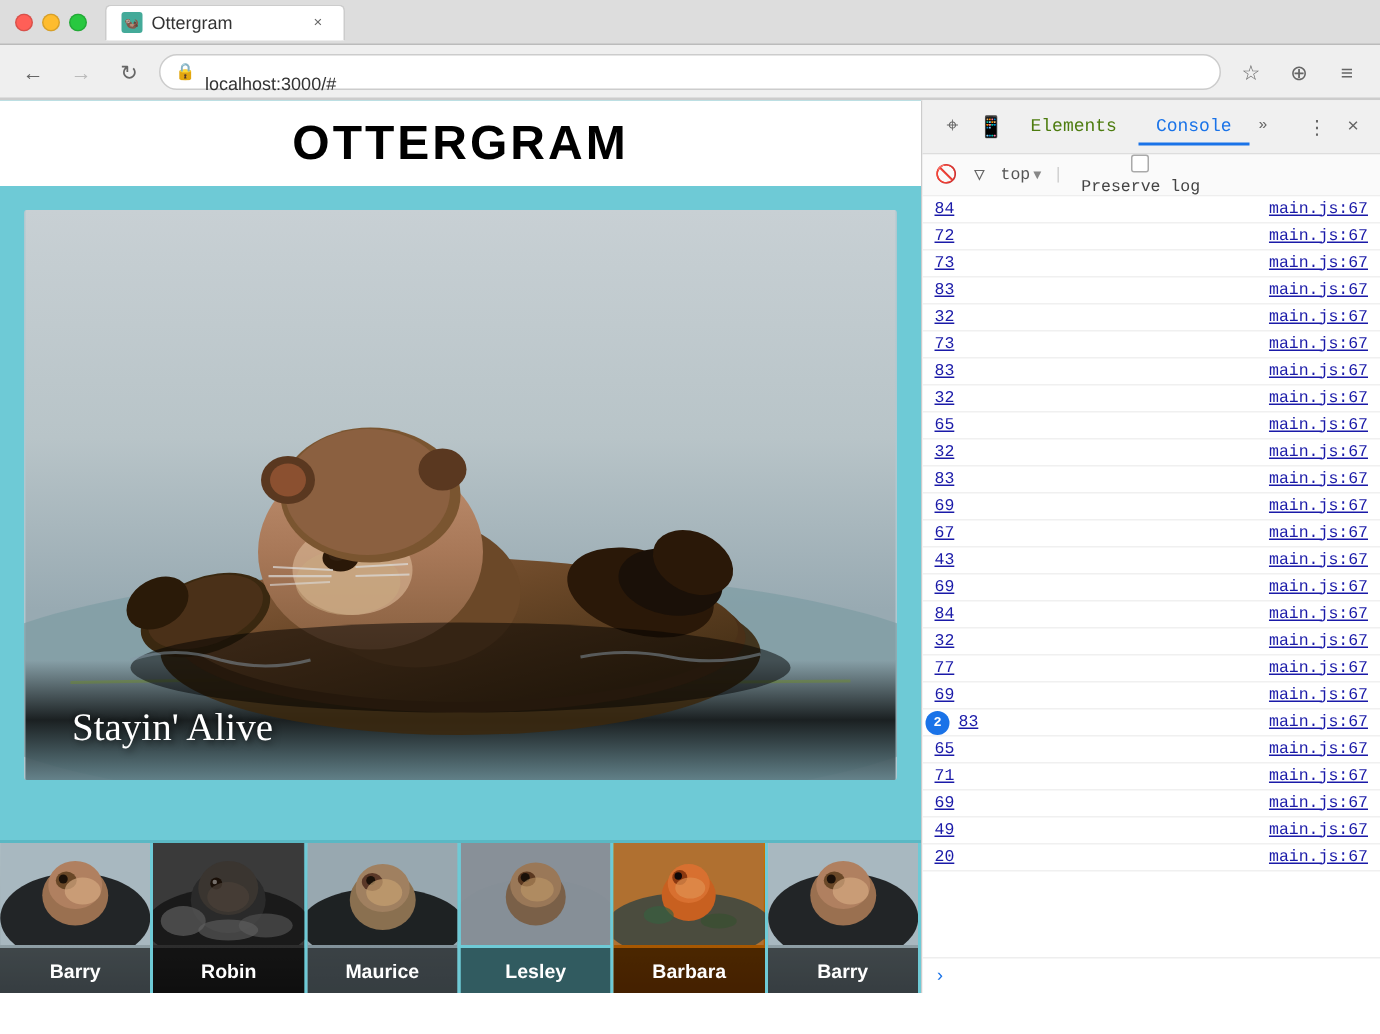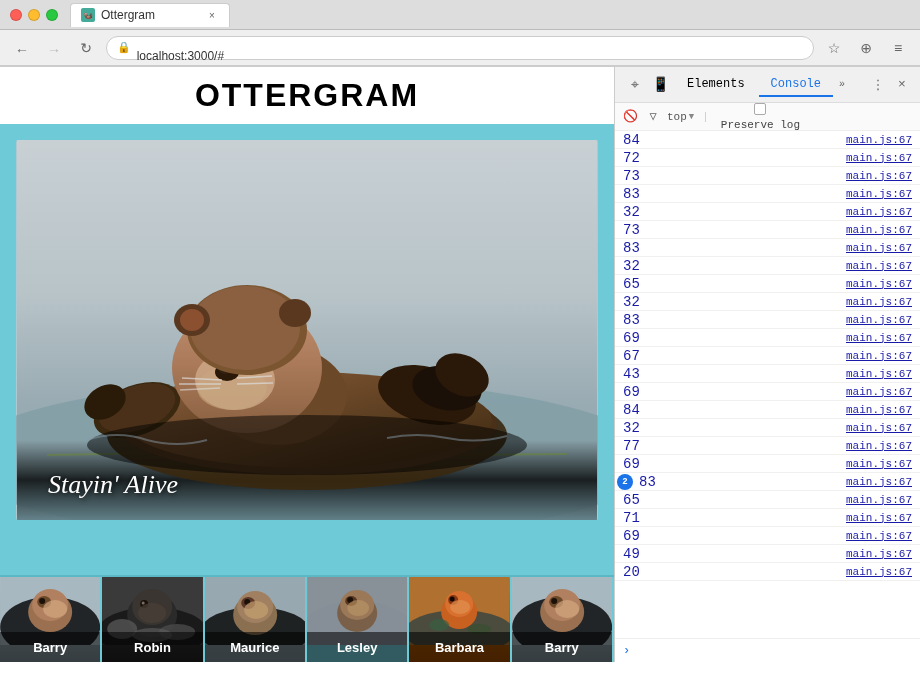--- a/index.html
+++ b/index.html
@@ -196,27 +196,26 @@
 
     
     .image-caption {
       position: absolute;
       bottom: 20px;
       left: 32px;
       color: white;
       font-family: 'Comic Sans MS', 'Brush Script MT', cursive;
       font-size: 26px;
       text-shadow: 2px 2px 4px rgba(0,0,0,0.5), -1px -1px 3px rgba(0,0,0,0.3);
-      font-style: italic;
     }
 
     
     .thumbnail-strip {
       display: flex;
-      height: 87px;
+      height: 102px;
       background: #6ecad6;
       border-top: 2px solid #5ab8c4;
     }
 
     .thumb-item {
       flex: 1;
       position: relative;
       overflow: hidden;
       border-right: 2px solid #6ecad6;
       cursor: pointer;
@@ -278,21 +277,21 @@
       border-bottom: 1px solid #ddd;
       padding: 0 8px;
       height: 36px;
       gap: 2px;
     }
 
     .dt-tab {
       padding: 4px 12px;
       font-size: 12px;
       cursor: pointer;
-      color: #000000;
+      color: #4d7c0f;
       border-bottom: 2px solid transparent;
     }
 
     .dt-tab.active {
       color: #1a73e8;
       border-bottom: 2px solid #1a73e8;
     }
 
     .dt-chevron {
       font-size: 10px;
@@ -383,21 +382,22 @@
       align-items: center;
       padding: 1px 8px;
       border-bottom: 1px solid #f0f0f0;
       height: 18px;
       position: relative;
     }
 
     .log-number {
       color: #1a1aa8;
       min-width: 30px;
-      font-size: 14px;
+      font-size: 11px;
+      text-decoration: underline;
       cursor: pointer;
     }
 
     .log-source {
       margin-left: auto;
       color: #1a1aa8;
       font-size: 11px;
       text-decoration: underline;
       cursor: pointer;
     }

